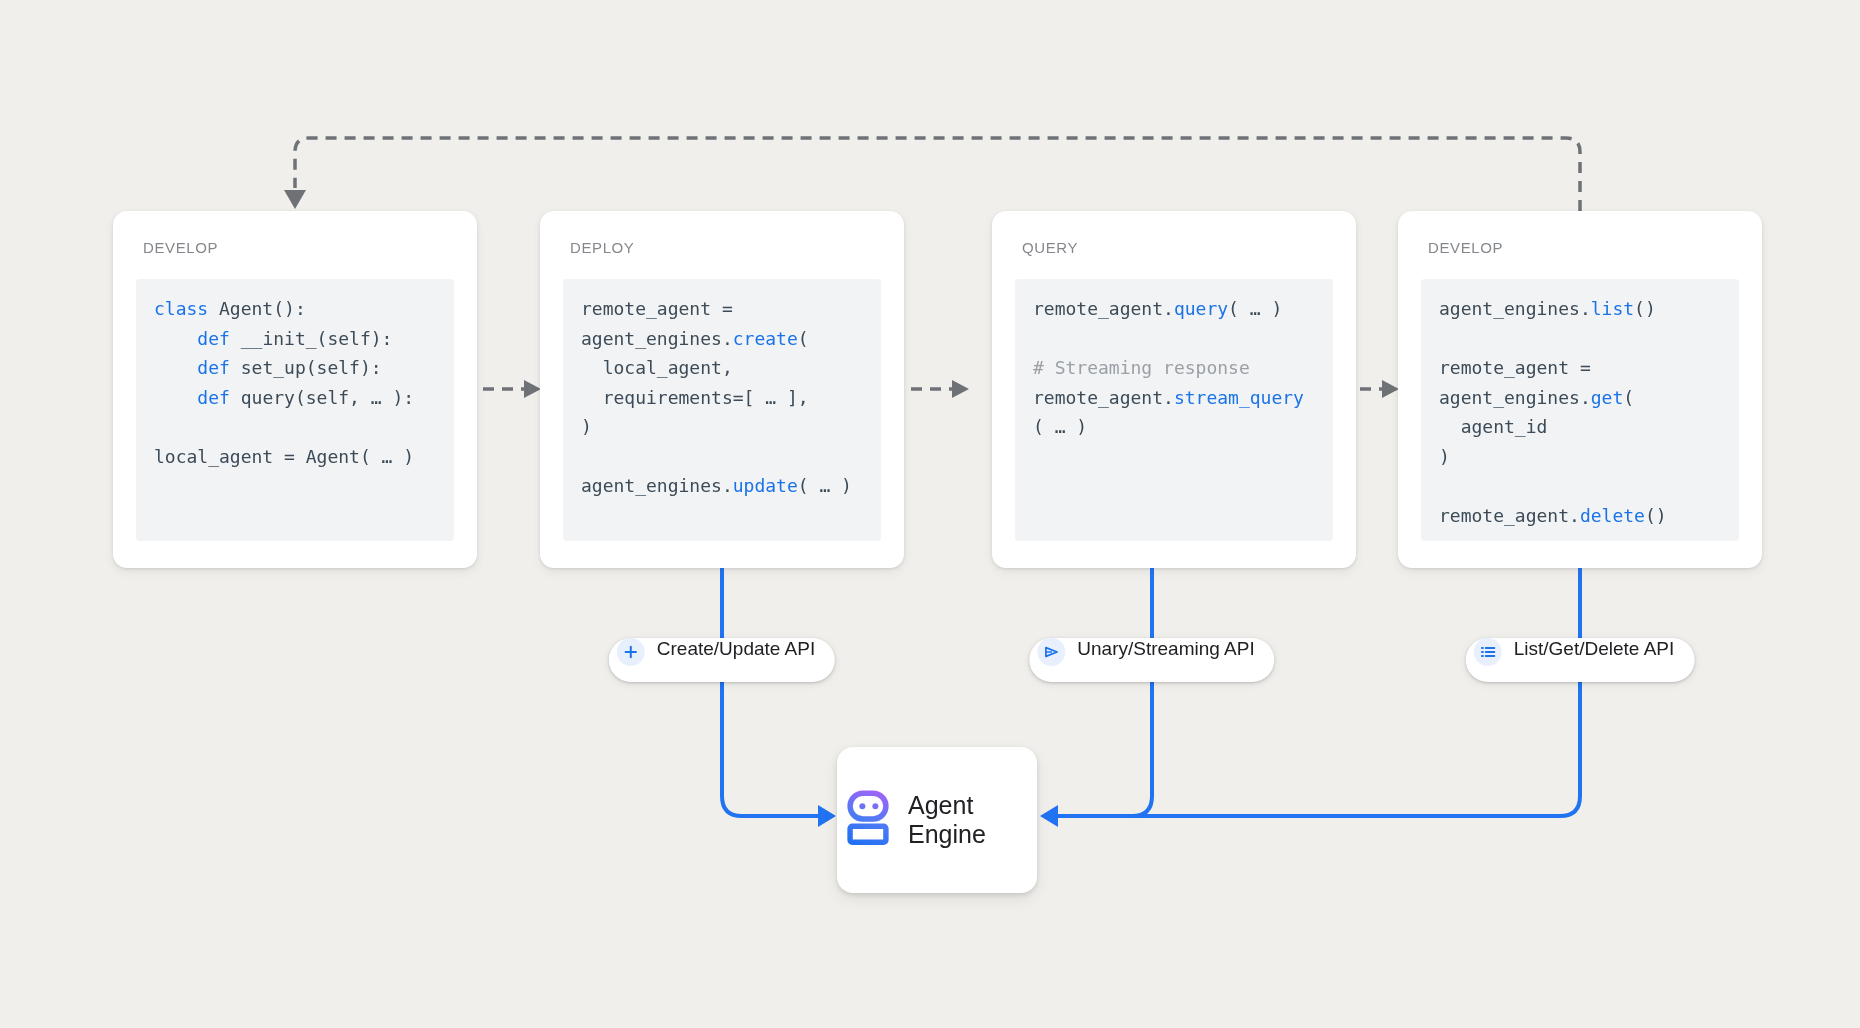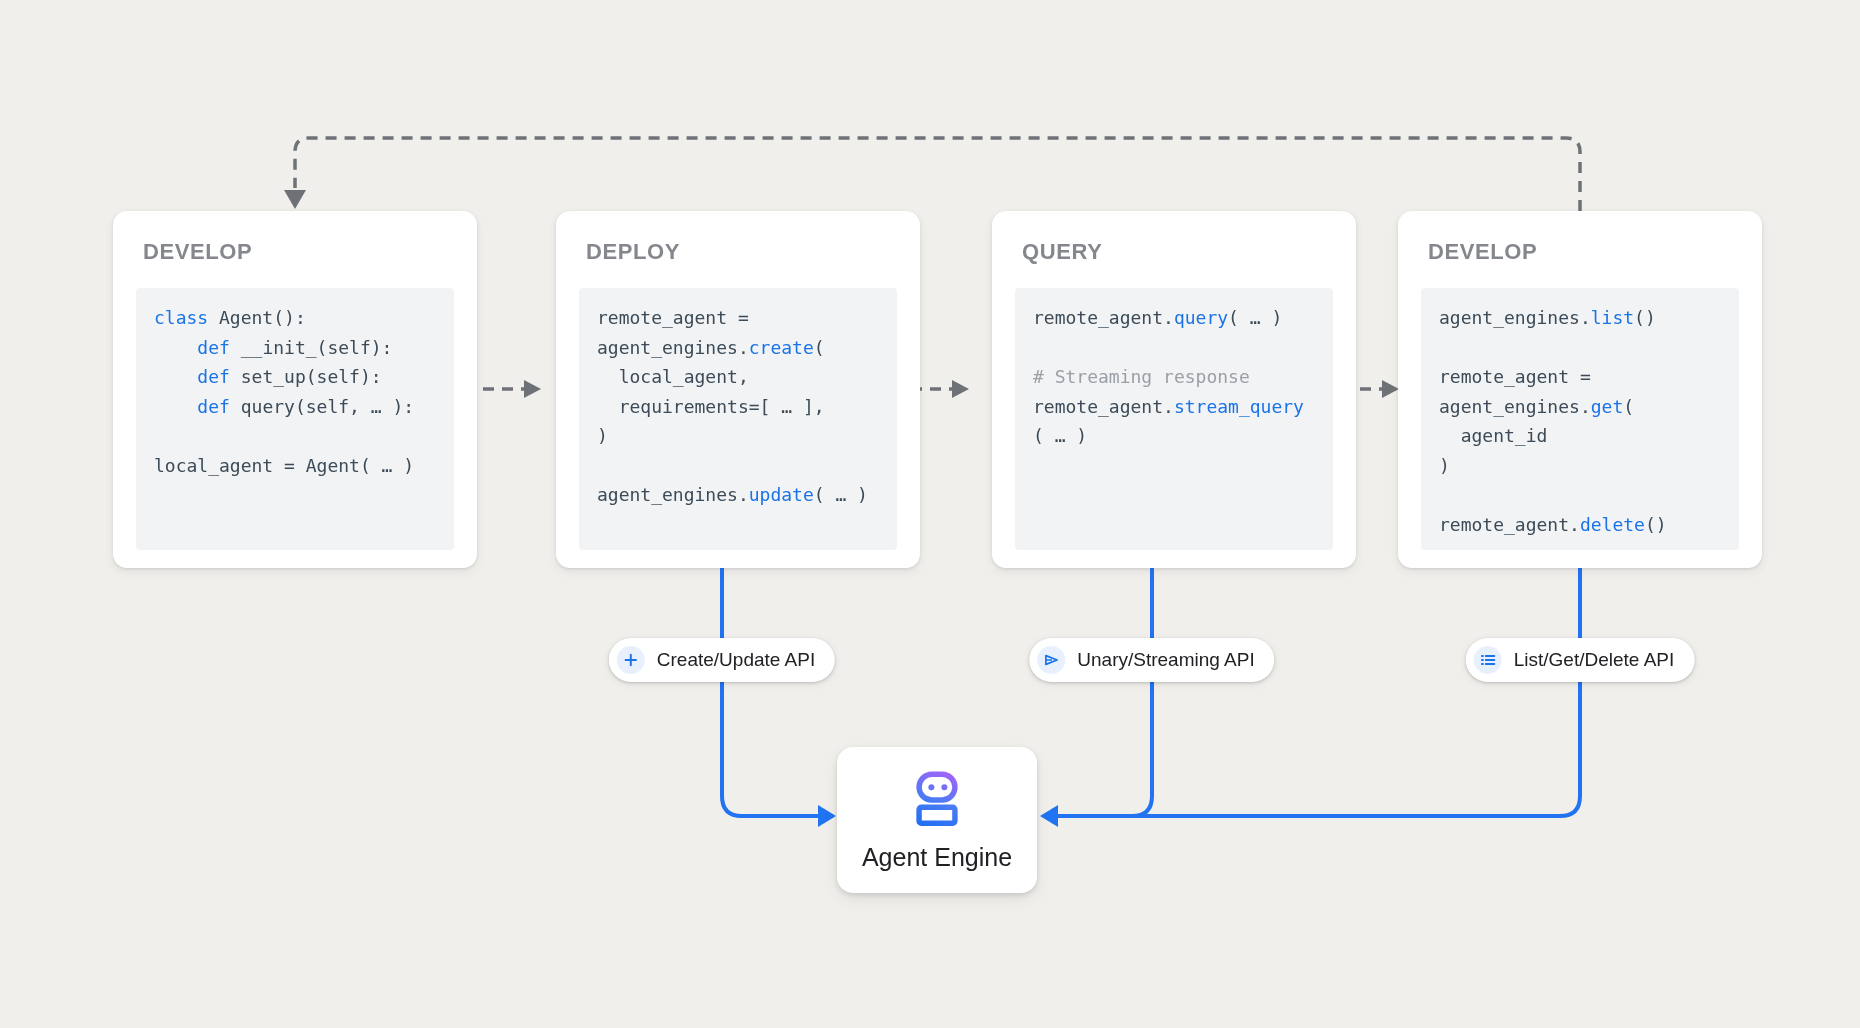--- a/index.html
+++ b/index.html
@@ -26,52 +26,52 @@
   .c-blue{fill:none;stroke:var(--connector-blue);stroke-width:4}
   .c-bluehead{fill:var(--connector-blue);stroke:none}
 
   .card{
     position:absolute;top:211px;width:364px;height:357px;
     background:var(--card-bg);border-radius:14px;
     box-shadow:0 1px 3px rgba(60,64,67,.14),0 4px 10px rgba(60,64,67,.08);
     padding:26px 23px 23px;
   }
   .card-title{
-    font-size:22px;font-weight:700;color:var(--card-title);
+    font-size:15px;font-weight:400;color:var(--card-title);
     letter-spacing:.6px;margin:2px 0 0 7px;
   }
   .code-block{
     margin-top:23px;height:262px;background:var(--code-bg);
     border-radius:4px;padding:15px 18px;
     font-family:"DejaVu Sans Mono",monospace;font-size:18px;line-height:29.5px;
     color:var(--code-text);white-space:pre;overflow:hidden;
   }
   .code-line{white-space:pre}
   .code-line .kw{color:var(--code-keyword)}
   .code-line .cm{color:var(--code-comment)}
   .code-line .tx{color:var(--code-text)}
 
   .pill{
     position:absolute;top:638px;height:44px;transform:translateX(-50%);
     background:#fff;border-radius:22px;
     box-shadow:0 1px 3px rgba(0,0,0,.18),0 2px 8px rgba(0,0,0,.08);
-    display:inline-flex;align-items:center;gap:12px;padding:0 20px 0 8px;
+    display:inline-flex;align-items:flex-start;gap:12px;padding:0 20px 0 8px;
     font-size:19px;color:var(--label-dark);white-space:nowrap;
   }
   .pill-icon{
     width:28px;height:28px;border-radius:50%;background:var(--pill-icon-bg);
     display:flex;align-items:center;justify-content:center;flex:none;
   }
   .pill-icon svg{display:block}
 
   .engine-box{
     position:absolute;left:837px;top:747px;width:200px;height:146px;
     background:#fff;border-radius:16px;
     box-shadow:0 2px 5px rgba(0,0,0,.12),0 6px 16px rgba(0,0,0,.07);
-    display:flex;flex-direction:column;align-items:center;justify-content:center;gap:9px;
+    display:flex;flex-direction:row;align-items:center;justify-content:center;gap:9px;
   }
   .engine-label{font-size:25px;font-weight:500;color:var(--label-dark)}
 </style>
 </head>
 <body>
 
 <div class="canvas">
 
   <svg class="overlay" viewBox="0 0 1860 1028" aria-hidden="true">
 
@@ -107,21 +107,21 @@
 
     <g>
       <path class="c-blue" d="M 1152 568 L 1152 796 Q 1152 816 1132 816 L 1075 816"></path>
     </g>
   </svg>
 
   <div class="card" style="left:113px">
     <div class="card-title">DEVELOP</div>
     <div class="code-block"><div class="code-line"><span class="kw">class</span><span class="tx"> Agent():</span></div><div class="code-line"><span class="tx">    </span><span class="kw">def</span><span class="tx"> __init_(self):</span></div><div class="code-line"><span class="tx">    </span><span class="kw">def</span><span class="tx"> set_up(self):</span></div><div class="code-line"><span class="tx">    </span><span class="kw">def</span><span class="tx"> query(self, … ):</span></div><div class="code-line">&nbsp;</div><div class="code-line"><span class="tx">local_agent = Agent( … )</span></div></div>
   </div>
-  <div class="card" style="left:556px">
+  <div class="card" style="left:540px">
     <div class="card-title">DEPLOY</div>
     <div class="code-block"><div class="code-line"><span class="tx">remote_agent =</span></div><div class="code-line"><span class="tx">agent_engines.</span><span class="kw">create</span><span class="tx">(</span></div><div class="code-line"><span class="tx">  local_agent,</span></div><div class="code-line"><span class="tx">  requirements=[ … ],</span></div><div class="code-line"><span class="tx">)</span></div><div class="code-line">&nbsp;</div><div class="code-line"><span class="tx">agent_engines.</span><span class="kw">update</span><span class="tx">( … )</span></div></div>
   </div>
   <div class="card" style="left:992px">
     <div class="card-title">QUERY</div>
     <div class="code-block"><div class="code-line"><span class="tx">remote_agent.</span><span class="kw">query</span><span class="tx">( … )</span></div><div class="code-line">&nbsp;</div><div class="code-line"><span class="cm"># Streaming response</span></div><div class="code-line"><span class="tx">remote_agent.</span><span class="kw">stream_query</span></div><div class="code-line"><span class="tx">( … )</span></div></div>
   </div>
   <div class="card" style="left:1398px">
     <div class="card-title">DEVELOP</div>
     <div class="code-block"><div class="code-line"><span class="tx">agent_engines.</span><span class="kw">list</span><span class="tx">()</span></div><div class="code-line">&nbsp;</div><div class="code-line"><span class="tx">remote_agent =</span></div><div class="code-line"><span class="tx">agent_engines.</span><span class="kw">get</span><span class="tx">(</span></div><div class="code-line"><span class="tx">  agent_id</span></div><div class="code-line"><span class="tx">)</span></div><div class="code-line">&nbsp;</div><div class="code-line"><span class="tx">remote_agent.</span><span class="kw">delete</span><span class="tx">()</span></div></div>

